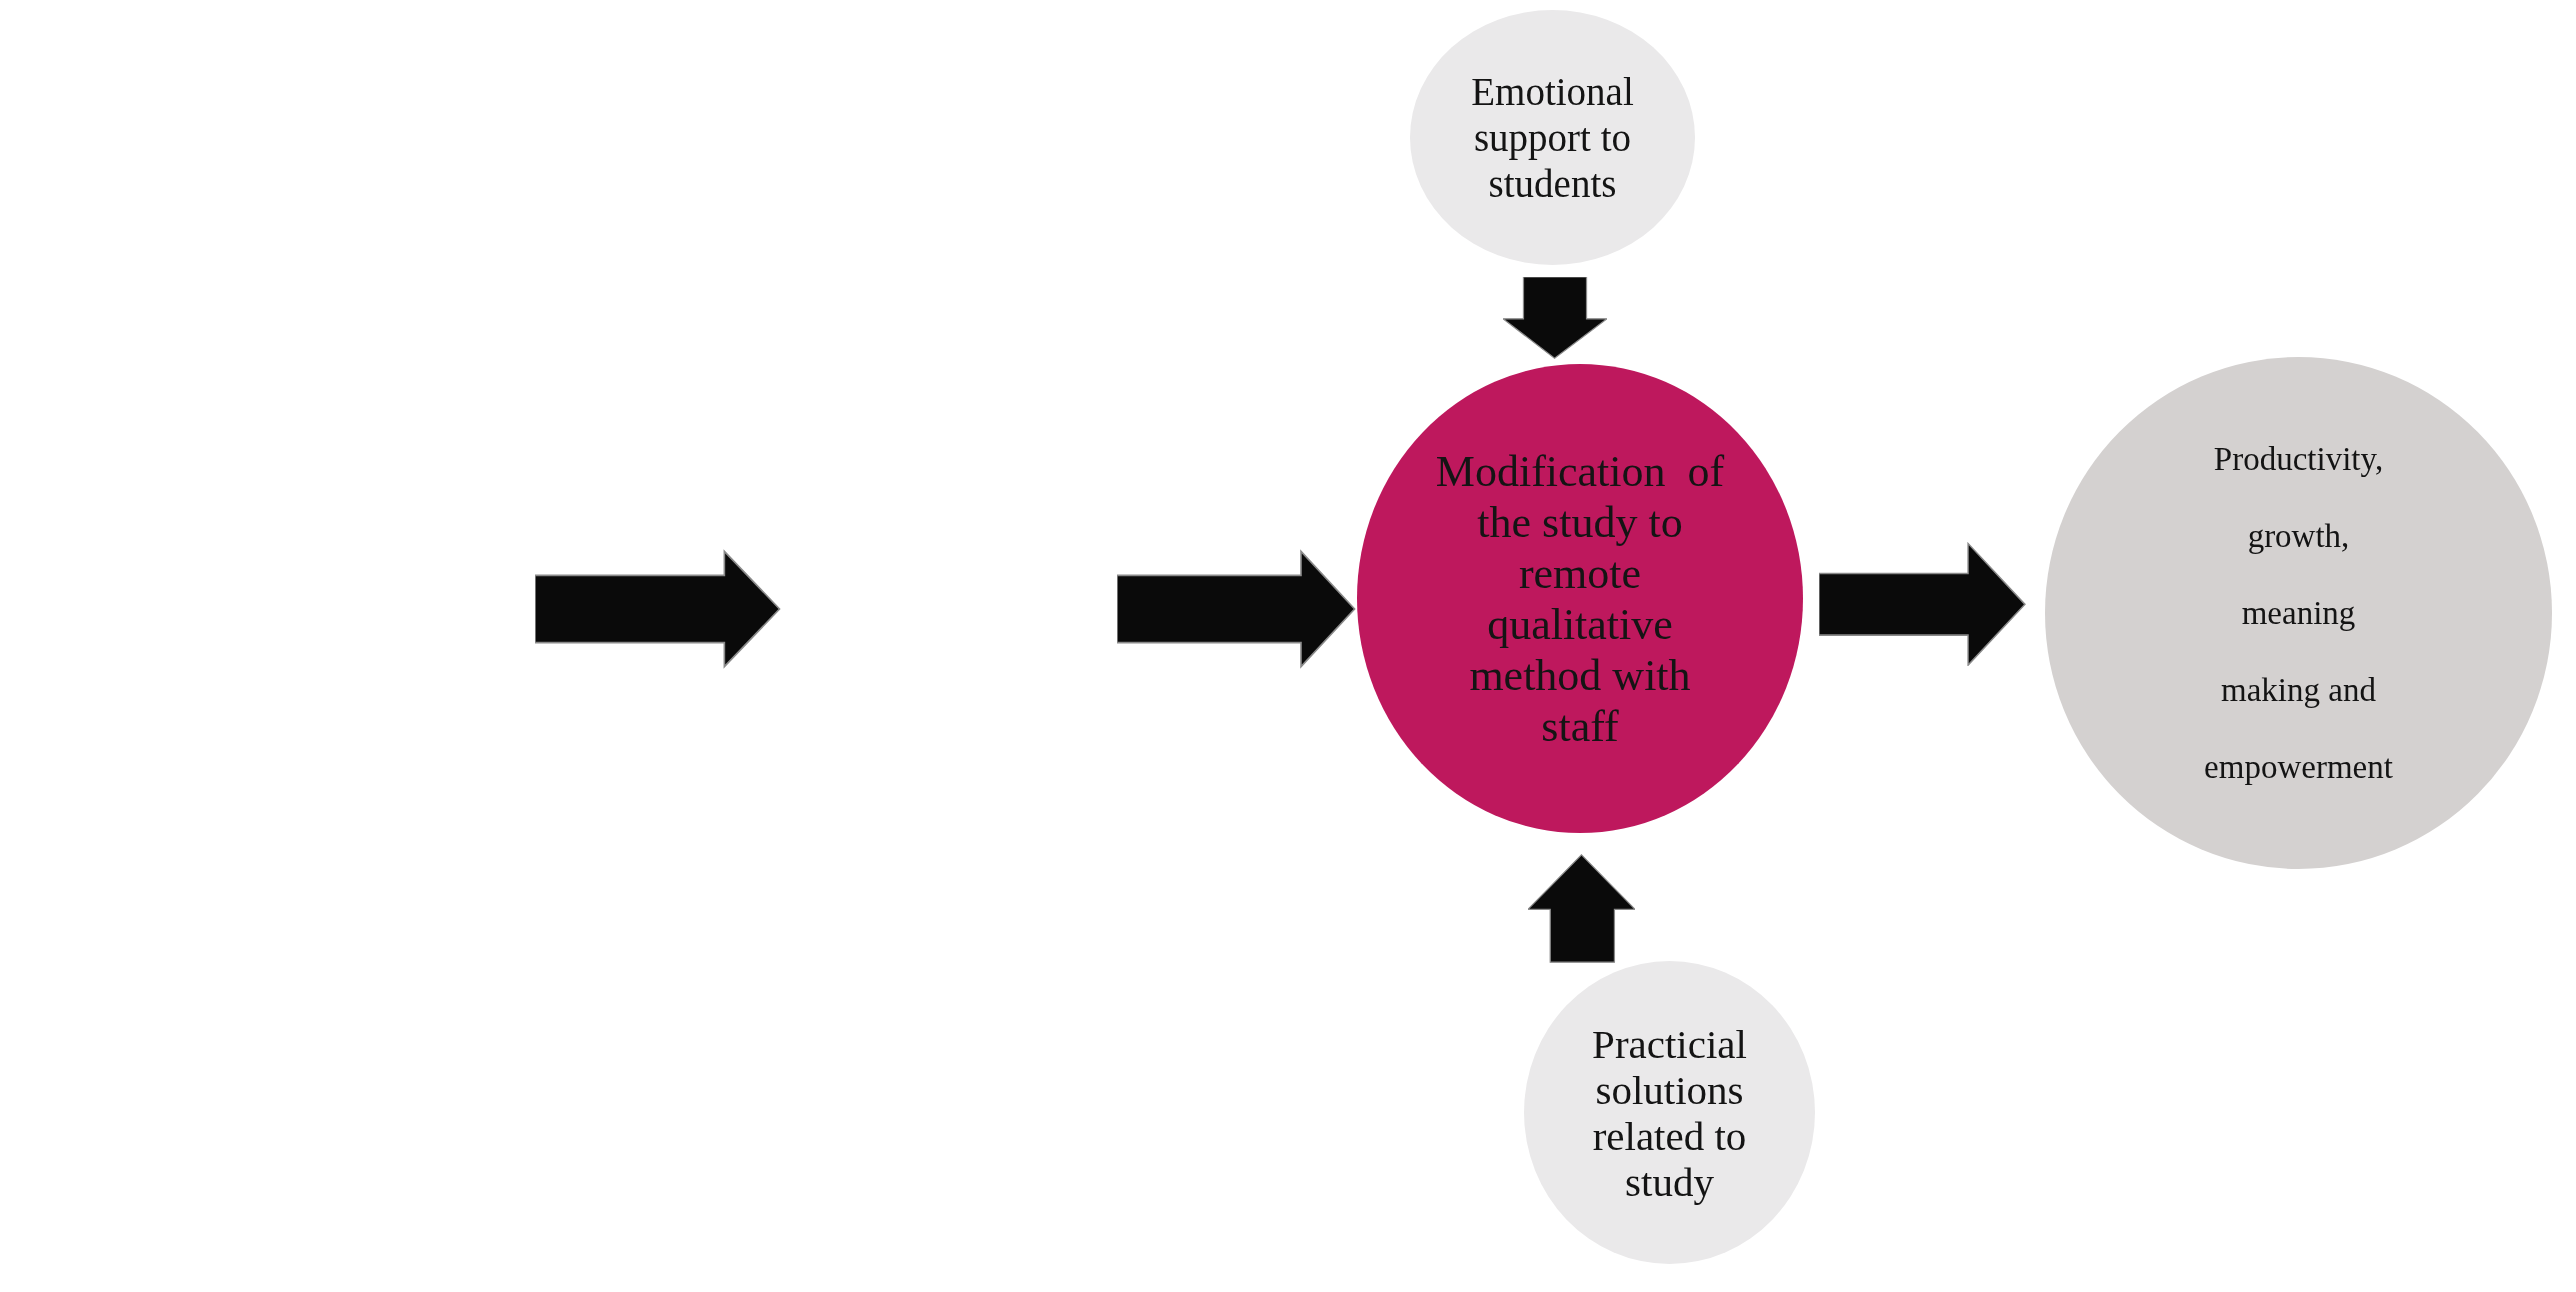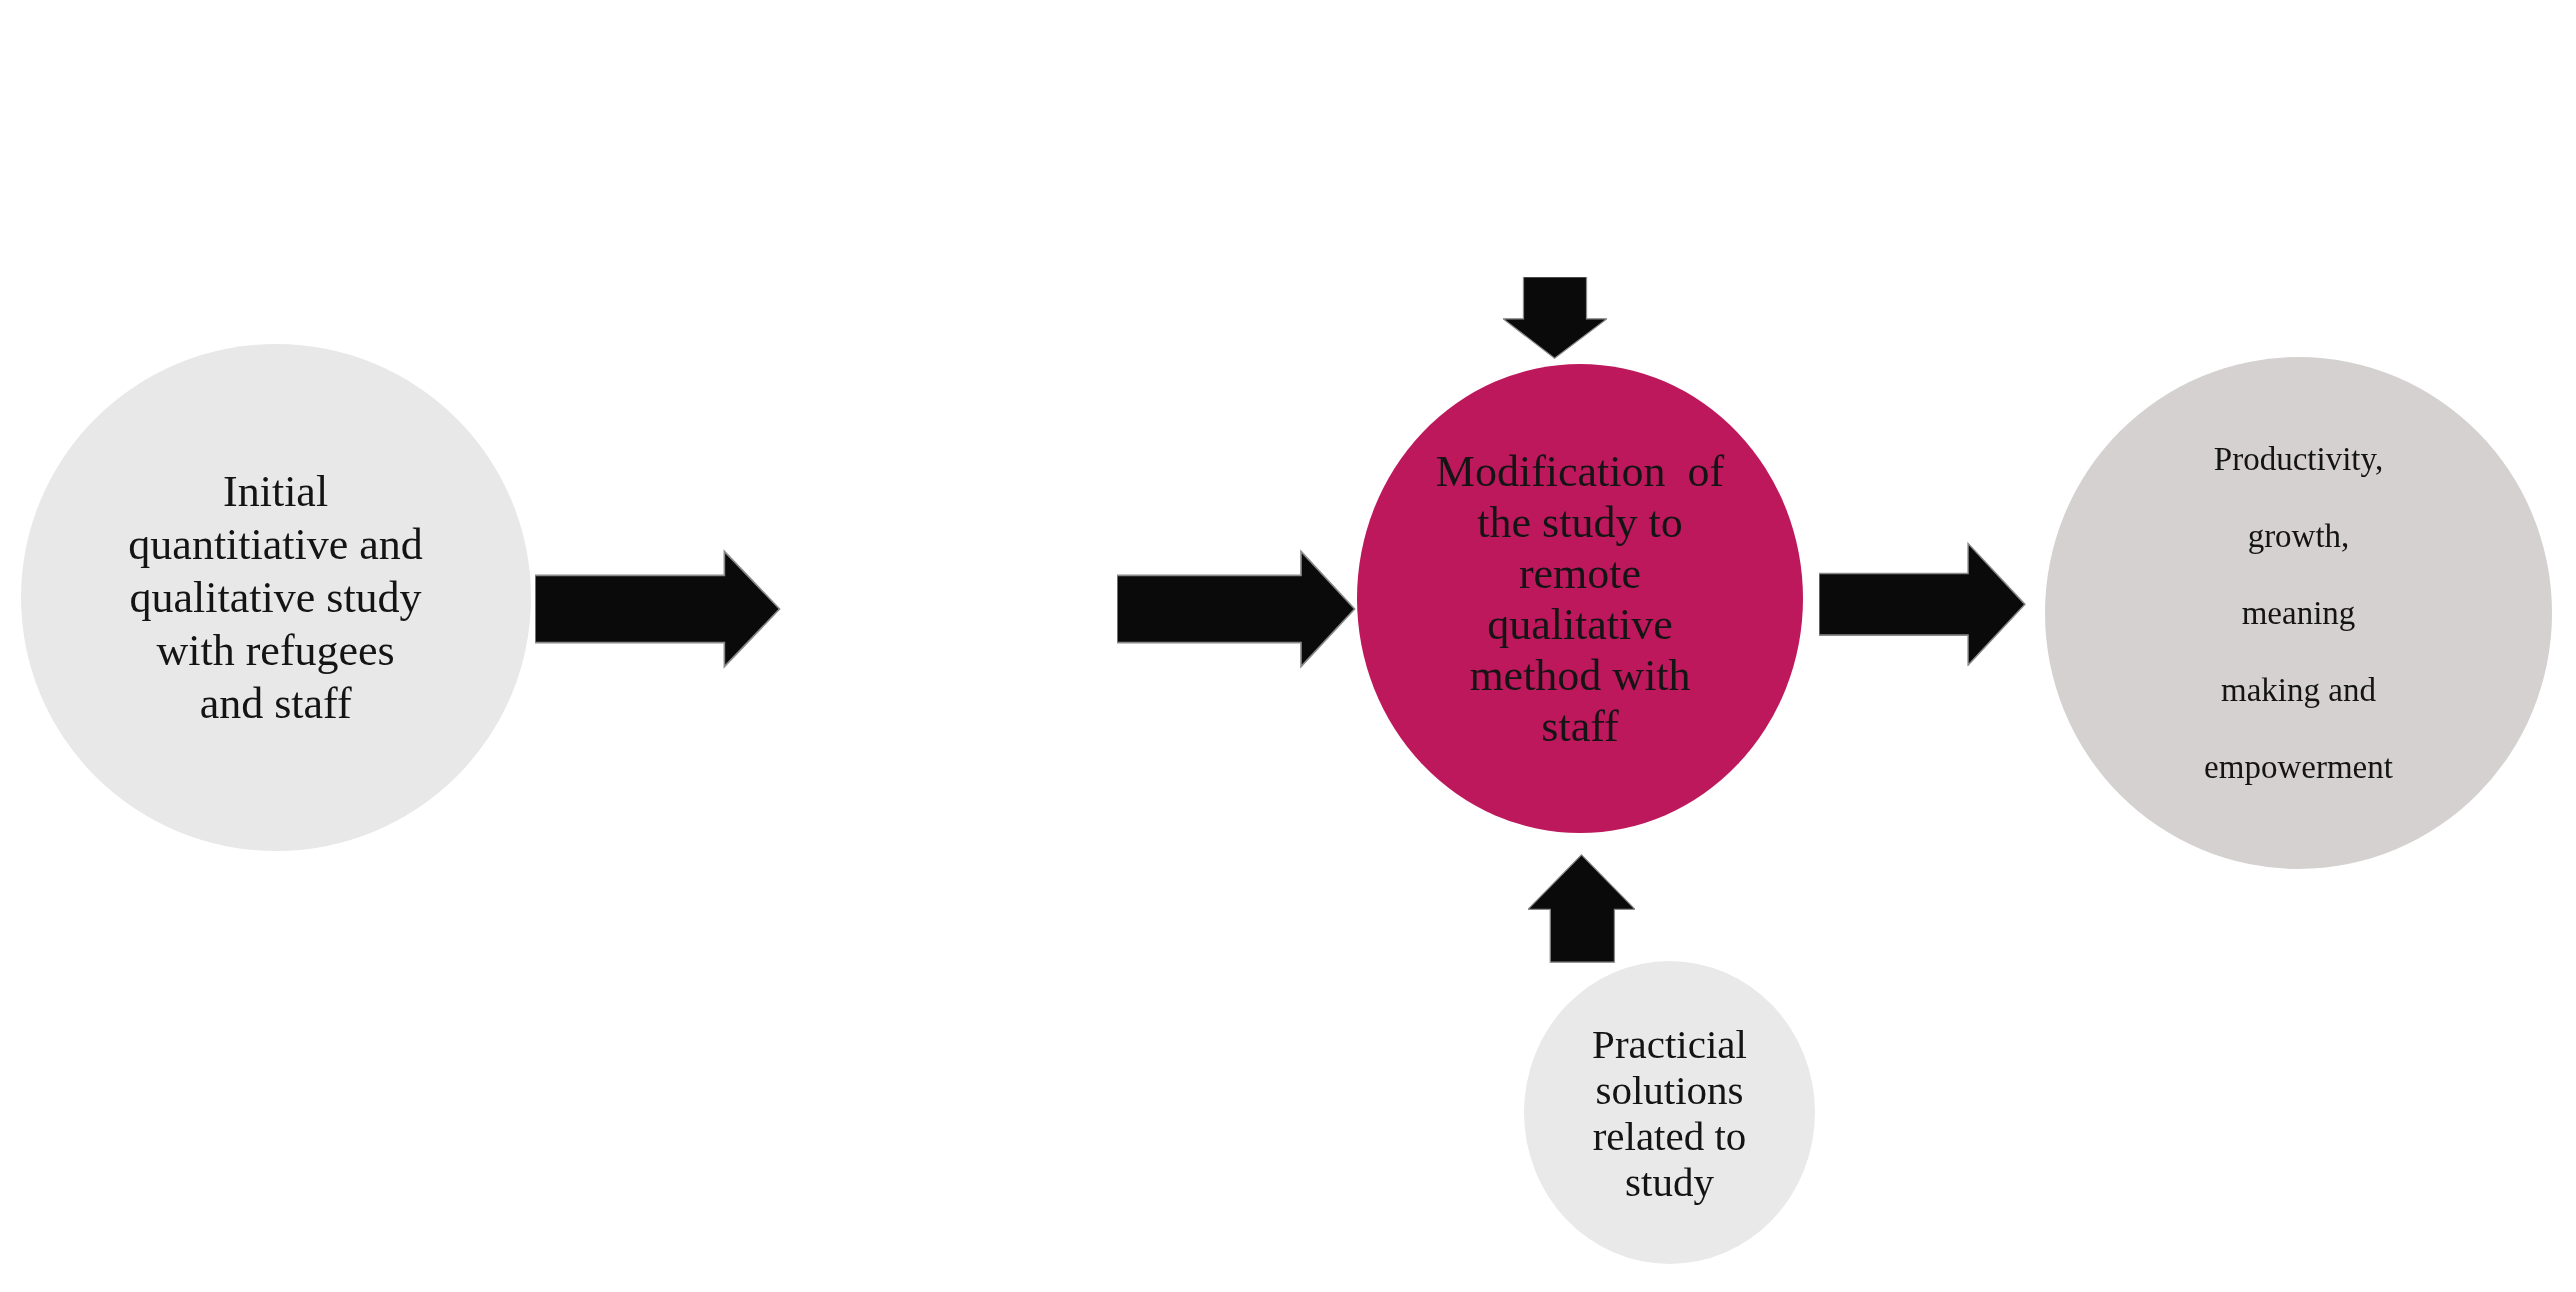--- a/index.html
+++ b/index.html
@@ -30,46 +30,44 @@
   .a-3 { left:1819px; top:541px;  width:208px; height:125px; }
   .a-4 { left:1503px; top:277px;  width:104px; height:82px; }
   .a-5 { left:1528px; top:854px; width:107px; height:109px; }
   .arrow svg{width:100%;height:100%;display:block;}
 </style>
 </head>
 <body>
 
 <div class="stage" style="color: rgb(20, 20, 20);">
 
-  <div class="node n-initial" style="background-color: rgb(233, 232, 233);">
-    <span class="node-label">Initial
-quantitiative and
-qualitative study
-with refugees
-and staff</span>
-  </div>
 
 
   <div class="node n-mod" style="background-color: #be185d;">
     <span class="node-label">Modification  of
 the study to
 remote
 qualitative
 method with
 staff</span>
   </div>
 
   <div class="node n-prod" style="background-color: rgb(212, 209, 208);">
     <span class="node-label">Productivity,
 growth,
 meaning
 making and
 empowerment</span>
   </div>
 
+  <div class="node n-emo" style="background-color: rgb(234, 233, 234);">
+    <span class="node-label">Emotional
+support to
+students</span>
+  </div>
 
   <div class="node n-prac" style="background-color: rgb(234, 233, 234);">
     <span class="node-label">Practicial
 solutions
 related to
 study</span>
   </div>
 
   <span class="arrow a-1">
     <svg viewBox="0 0 300 150" preserveAspectRatio="none">

